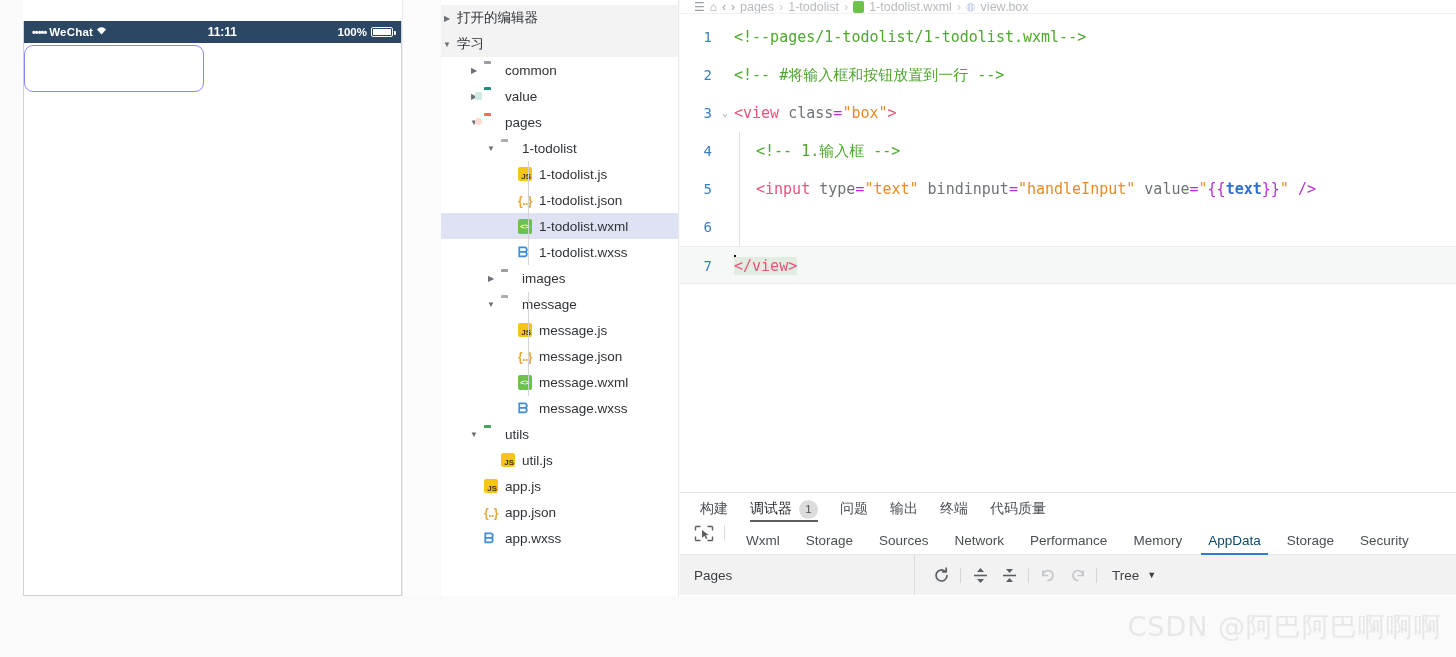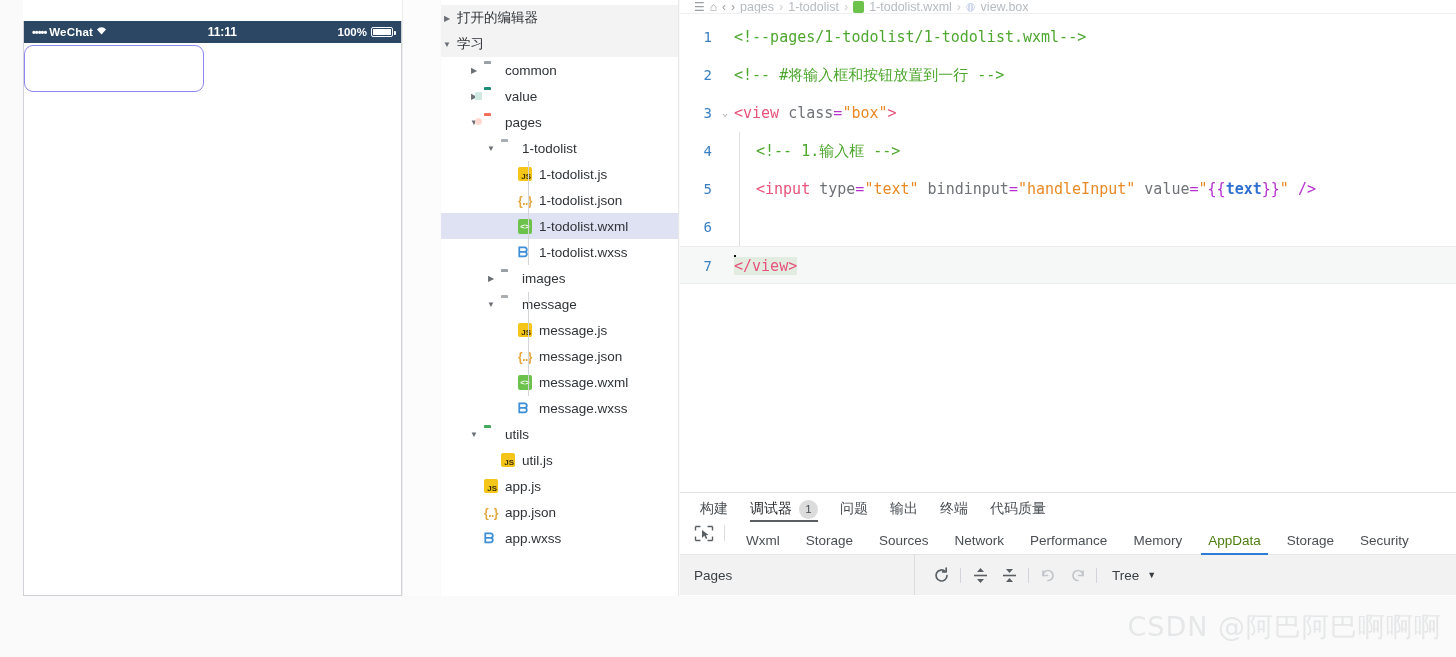--- a/index.html
+++ b/index.html
@@ -161,21 +161,21 @@
     min-width: 19px; height: 19px; border-radius: 10px; background: #dcdcdc; color: #4a4f55;
     font-size: 11.5px; display: inline-flex; align-items: center; justify-content: center; padding: 0 5px;
   }
   .dt-tabs {
     height: 30px; display: flex; align-items: flex-start; gap: 0; padding-left: 10px;
     font-size: 13.5px; color: #4a4f55; border-bottom: 1px solid #e6e6e6;
   }
   .cursor-ic { width: 20px; height: 17px; margin: 0 10px 0 4px; flex: none; }
   .vdiv { width: 1px; height: 16px; background: #dcdcdc; margin-right: 8px; }
   .dt-tab { padding: 0 13px; height: 30px; display: flex; align-items: center; position: relative; white-space: nowrap; }
-  .dt-tab.active { color: #4d7c0f; }
+  .dt-tab.active { color: #0c4a6e; }
   .dt-tab.active::after { content:""; position:absolute; left:6px; right:6px; bottom:0; height:2px; background:#2f7cd6; }
   .appdata-bar { height: 40px; display: flex; align-items: center; background: #f2f2f2; }
   .pages-cell {
     width: 235px; height: 40px; background: #f2f2f2; border-right: 1px solid #dcdcdc;
     display: flex; align-items: center; padding-left: 14px; font-size: 13.5px; color: #3a3f44;
   }
   .ad-tools { display: flex; align-items: center; gap: 9px; padding-left: 16px; color: #5a5f64; font-size: 16px; }
   .tool { width: 20px; height: 20px; display: flex; align-items: center; justify-content: center; }
   .tool.dim { color: #c2c6ca; }
   .tdiv { width: 1px; height: 15px; background: #d2d6da; }

